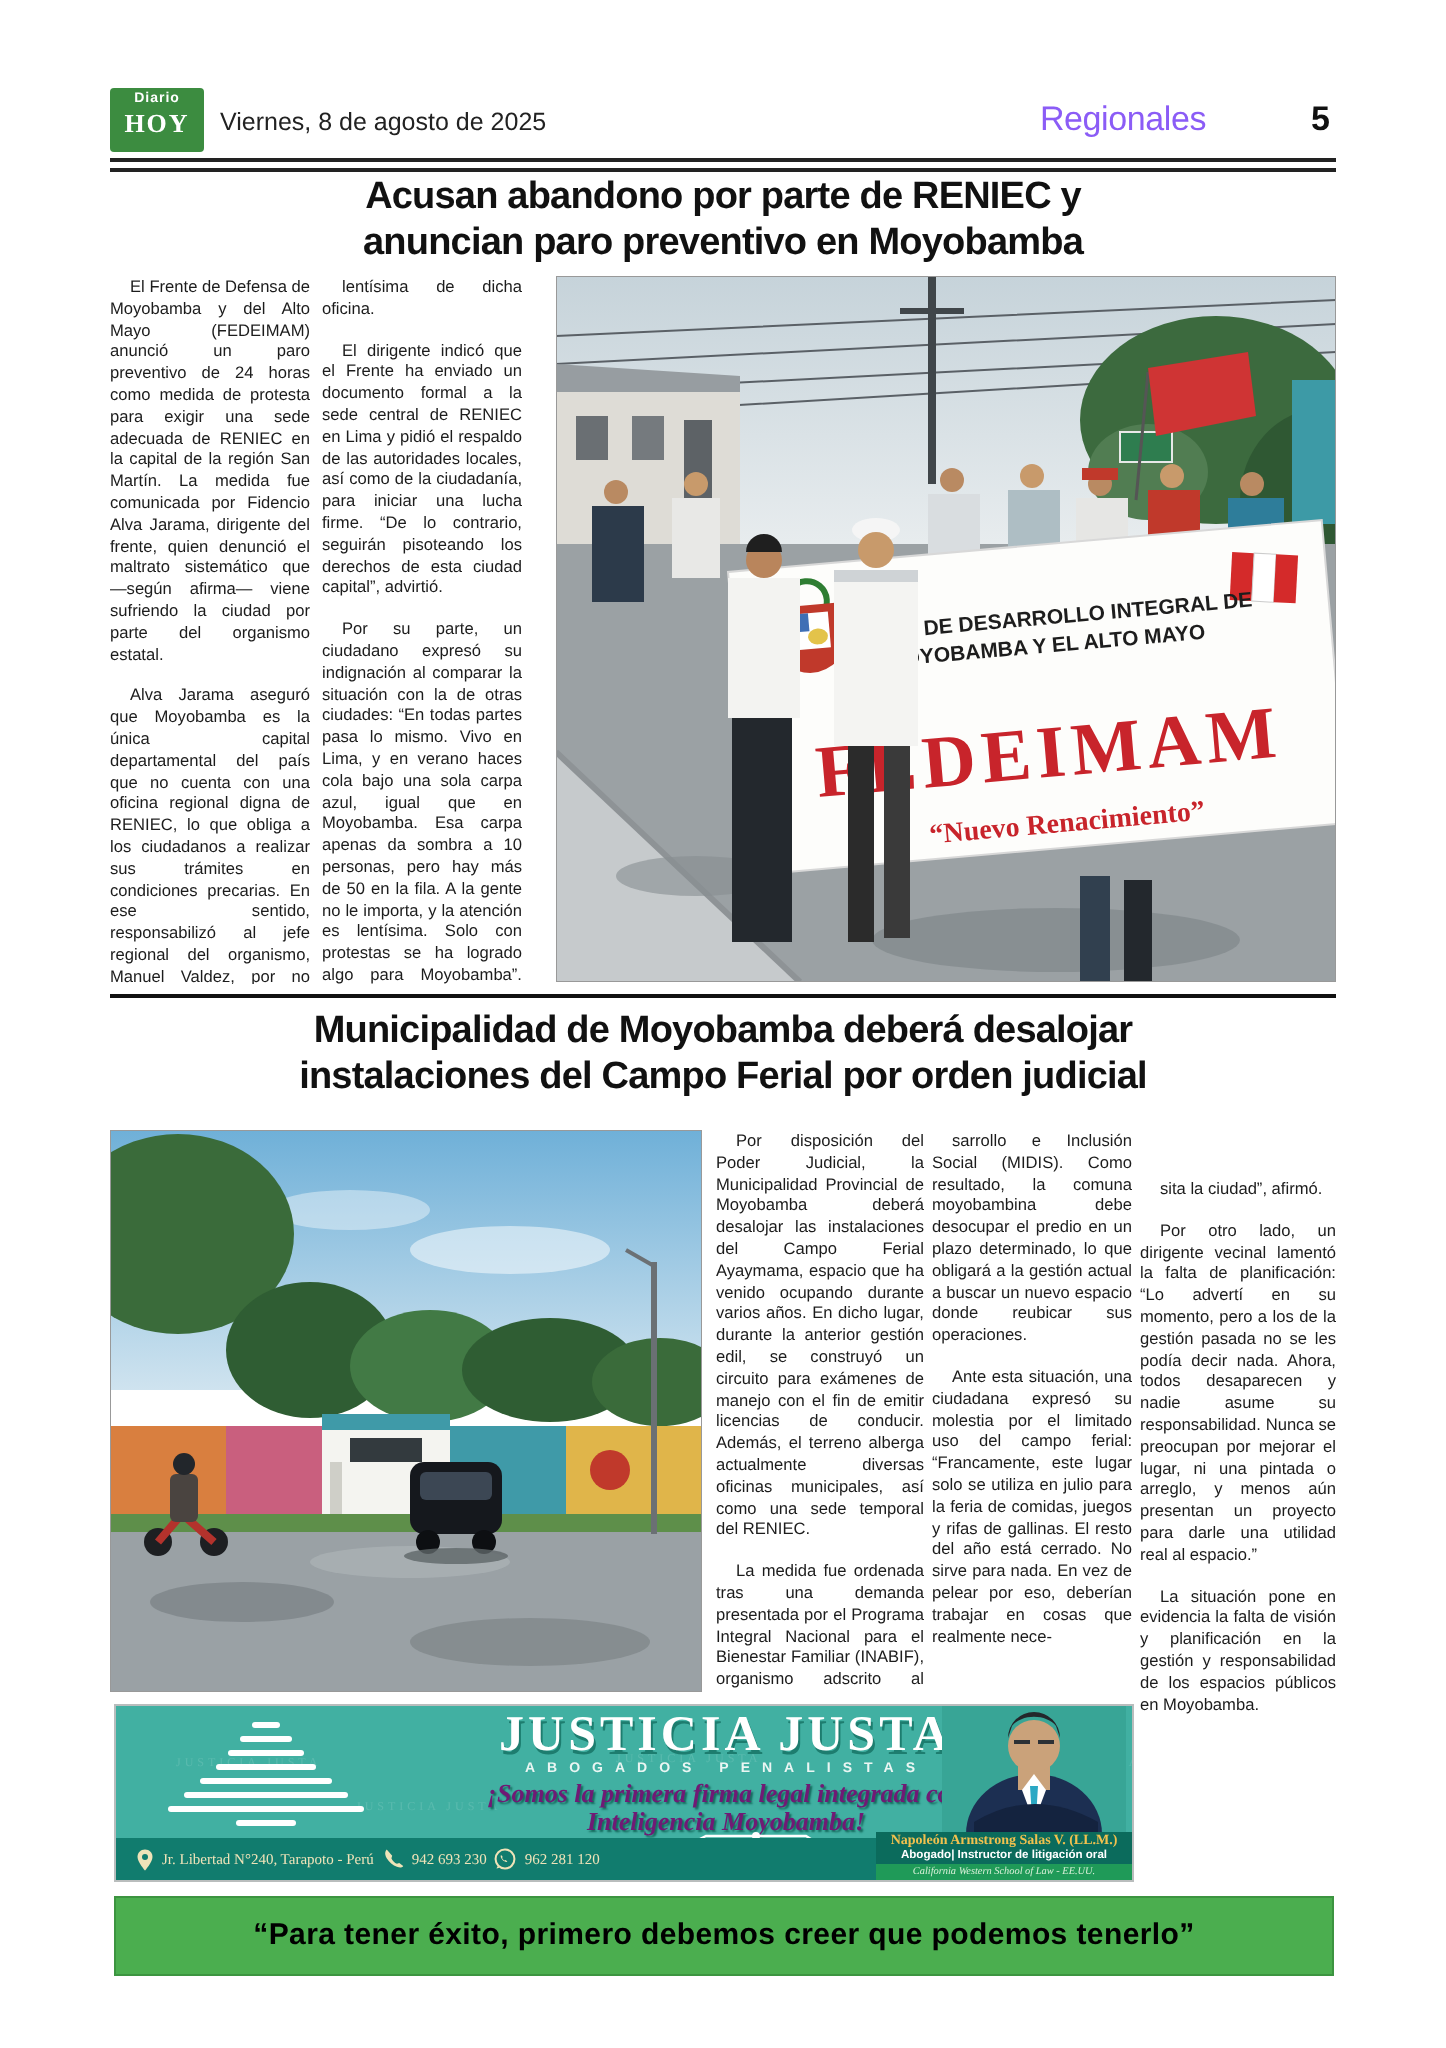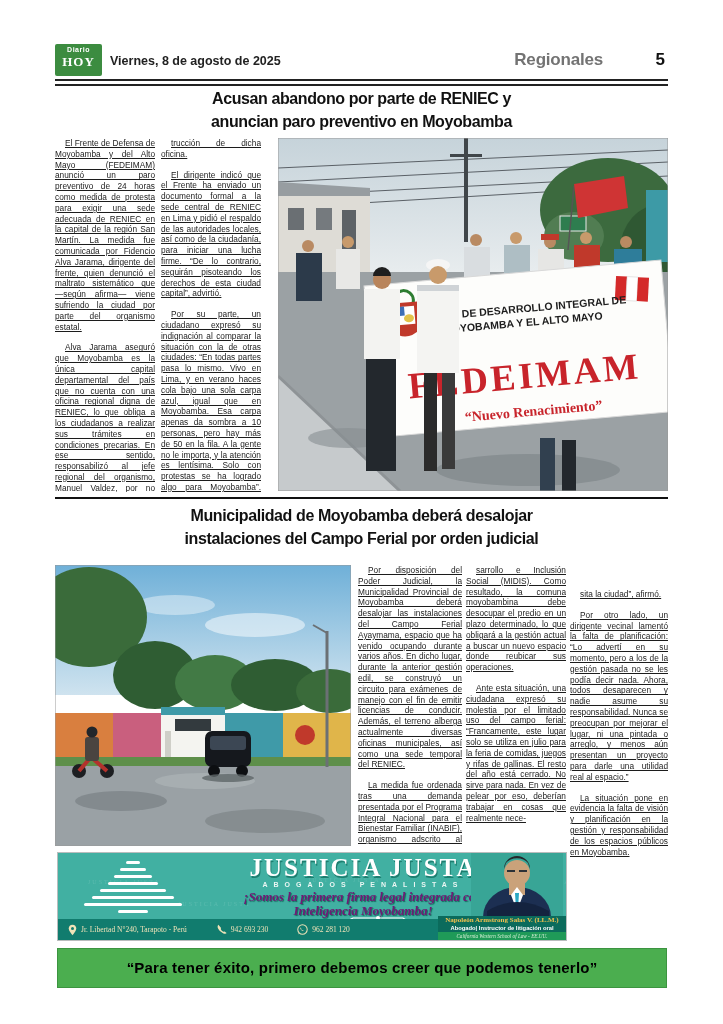--- a/index.html
+++ b/index.html
@@ -8,40 +8,40 @@
     position:relative; width:723px; height:1024px; background:#fff;
     font-family:"Liberation Sans", sans-serif; overflow:hidden;
   }
   .abs { position:absolute; }
 
   
   .logo-box { background:#3c8c40; color:#fff; text-align:center; border-radius:2px; }
   .logo-top { font-size:7px; font-weight:bold; letter-spacing:.5px; display:block; padding-top:2px; }
   .logo-main { font-family:Liberation Serif, serif; font-size:13px; font-weight:bold; line-height:18px; display:block; letter-spacing:1px; }
   .date { font-size:12.5px; color:#222; }
-  .section { font-size:17px; font-weight:bold; color:#737373; letter-spacing:-.2px; }
+  .section { font-size:17px; font-weight:normal; color:#8b5cf6; letter-spacing:-.2px; }
   .pageno { font-size:17px; font-weight:bold; color:#111; }
   .double-rule { border-top:2.5px solid #222; border-bottom:2.5px solid #222; height:7px; }
   .thin-rule { background:#111; height:2px; }
 
   
-  .headline { text-align:center; font-weight:bold; color:#111; font-size:16px; line-height:23px; letter-spacing:-.4px; }
+  .headline { text-align:center; font-weight:bold; color:#111; font-size:19px; line-height:23px; letter-spacing:-.4px; }
 
   
   .col { font-size:8.3px; line-height:10.8px; text-align:justify; color:#1c1c1c; overflow:hidden; hyphens:auto; -webkit-hyphens:auto; }
-  .col p { margin:0 0 10px 0; text-indent:10px;text-decoration:underline; }
+  .col p { margin:0 0 10px 0; text-indent:10px; }
 
   
   .ad { background:#41b0a2; border:1px solid #b9bdbd; overflow:hidden; }
   .ad-title { font-family:"Liberation Serif", serif; font-weight:bold; color:#fff;
               font-size:25px; letter-spacing:2px; text-align:center; text-shadow:1px 2px 0 #1d7d6f; }
   .ad-sub { color:#eaf6f3; font-size:7px; letter-spacing:6px; text-align:center; font-weight:bold; }
   .ad-slogan { font-family:"Liberation Serif", serif; font-style:italic; font-weight:bold; color:#701a75;
                font-size:13px; line-height:14px; text-align:center; text-shadow:1px 1px 1px #14695c; }
-  .ad-strip { background:#117c6e; display:flex; align-items:center; gap:29px; padding-left:10px; }
+  .ad-strip { background:#117c6e; display:flex; align-items:center; gap:4px; padding-left:10px; }
   .contact-item { display:flex; align-items:center; gap:4px; color:#efe3b8; font-size:7.5px; font-family:"Liberation Serif", serif; }
   .wm { color:#ffffff; opacity:.12; font-size:6px; letter-spacing:2px; font-family:"Liberation Serif", serif; white-space:nowrap; }
   .person-block { text-align:center; overflow:hidden; }
   .person-name { background:#0b6b5c; color:#f2c14e; font-weight:bold; font-size:7px; line-height:9px; font-family:"Liberation Serif", serif; }
   .person-role { background:#0b6b5c; color:#fff; font-weight:bold; font-size:5.8px; line-height:7px; }
   .person-school { background:#1f9a58; color:#d8f0d8; font-style:italic; font-size:5.2px; line-height:8px; font-family:"Liberation Serif", serif; }
 
   
   .quote-bar { background:#4bae4f; border:1px solid #3c9440; color:#000000; font-weight:bold; font-size:15px;
                text-align:center; line-height:38px; letter-spacing:.2px; }
@@ -50,36 +50,36 @@
 </style>
 </head>
 <body>
 
 <div class="page">
 
   <div class="abs logo-box" style="left:55px; top:44px; width:47px; height:32px;">
     <span class="logo-top">Diario</span>
     <span class="logo-main">HOY</span>
   </div>
-  <div class="abs date" style="left:110px; top:54px;font-weight:bold;">Viernes, 8 de agosto de  2025</div>
+  <div class="abs date" style="left:110px; top:54px;">Viernes, 8 de agosto de  2025</div>
   <div class="abs section" style="right:120px; top:50px;">Regionales</div>
   <div class="abs pageno" style="right:58px; top:50px;">5</div>
   <div class="abs double-rule" style="left:55px; width:613px; top:79px;"></div>
 
   <div class="abs headline" style="left:55px; width:613px; top:87px;">
     <span>Acusan abandono por parte de RENIEC y</span><br>
     <span>anuncian paro preventivo en Moyobamba</span>
   </div>
 
   <div class="abs col" style="left:55px; top:138px; width:100px; height:354px;">
       <p>El Frente de Defensa de Moyobamba y del Alto Mayo (FEDEIMAM) anunció un paro preventivo de 24 horas como medida de protesta para exigir una sede adecuada de RENIEC en la capital de la región San Martín. La medida fue comunicada por Fidencio Alva Jarama, dirigente del frente, quien denunció el maltrato sistemático que —según afirma— viene sufriendo la ciudad por parte del organismo estatal.</p>
       <p>Alva Jarama aseguró que Moyobamba es la única capital departamental del país que no cuenta con una oficina regional digna de RENIEC, lo que obliga a los ciudadanos a realizar sus trámites en condiciones precarias. En ese sentido, responsabilizó al jefe regional del organismo, Manuel Valdez, por no gestionar una sede propia, y cuestionó también al alcalde encargado, Garate, por no haber conseguido un terreno para la cons-</p>
     </div>
   <div class="abs col" style="left:161px; top:138px; width:100px; height:354px;">
-      <p>trucción de dicha oficina.</p>
+      <p>lentísima de dicha oficina.</p>
       <p>El dirigente indicó que el Frente ha enviado un documento formal a la sede central de RENIEC en Lima y pidió el respaldo de las autoridades locales, así como de la ciudadanía, para iniciar una lucha firme. “De lo contrario, seguirán pisoteando los derechos de esta ciudad capital”, advirtió.</p>
       <p>Por su parte, un ciudadano expresó su indignación al comparar la situación con la de otras ciudades: “En todas partes pasa lo mismo. Vivo en Lima, y en verano haces cola bajo una sola carpa azul, igual que en Moyobamba. Esa carpa apenas da sombra a 10 personas, pero hay más de 50 en la fila. A la gente no le importa, y la atención es lentísima. Solo con protestas se ha logrado algo para Moyobamba”. (Jorge Canales)</p>
     </div>
 
   <svg class="abs" style="left:278px; top:138px;" width="390" height="353" viewBox="0 0 390 353">
     <defs>
       <linearGradient id="sky1" x1="0" y1="0" x2="0" y2="1">
         <stop offset="0" stop-color="#c6d3da"></stop>
           <stop offset="1" stop-color="#eef1f2"></stop>
       </linearGradient>

